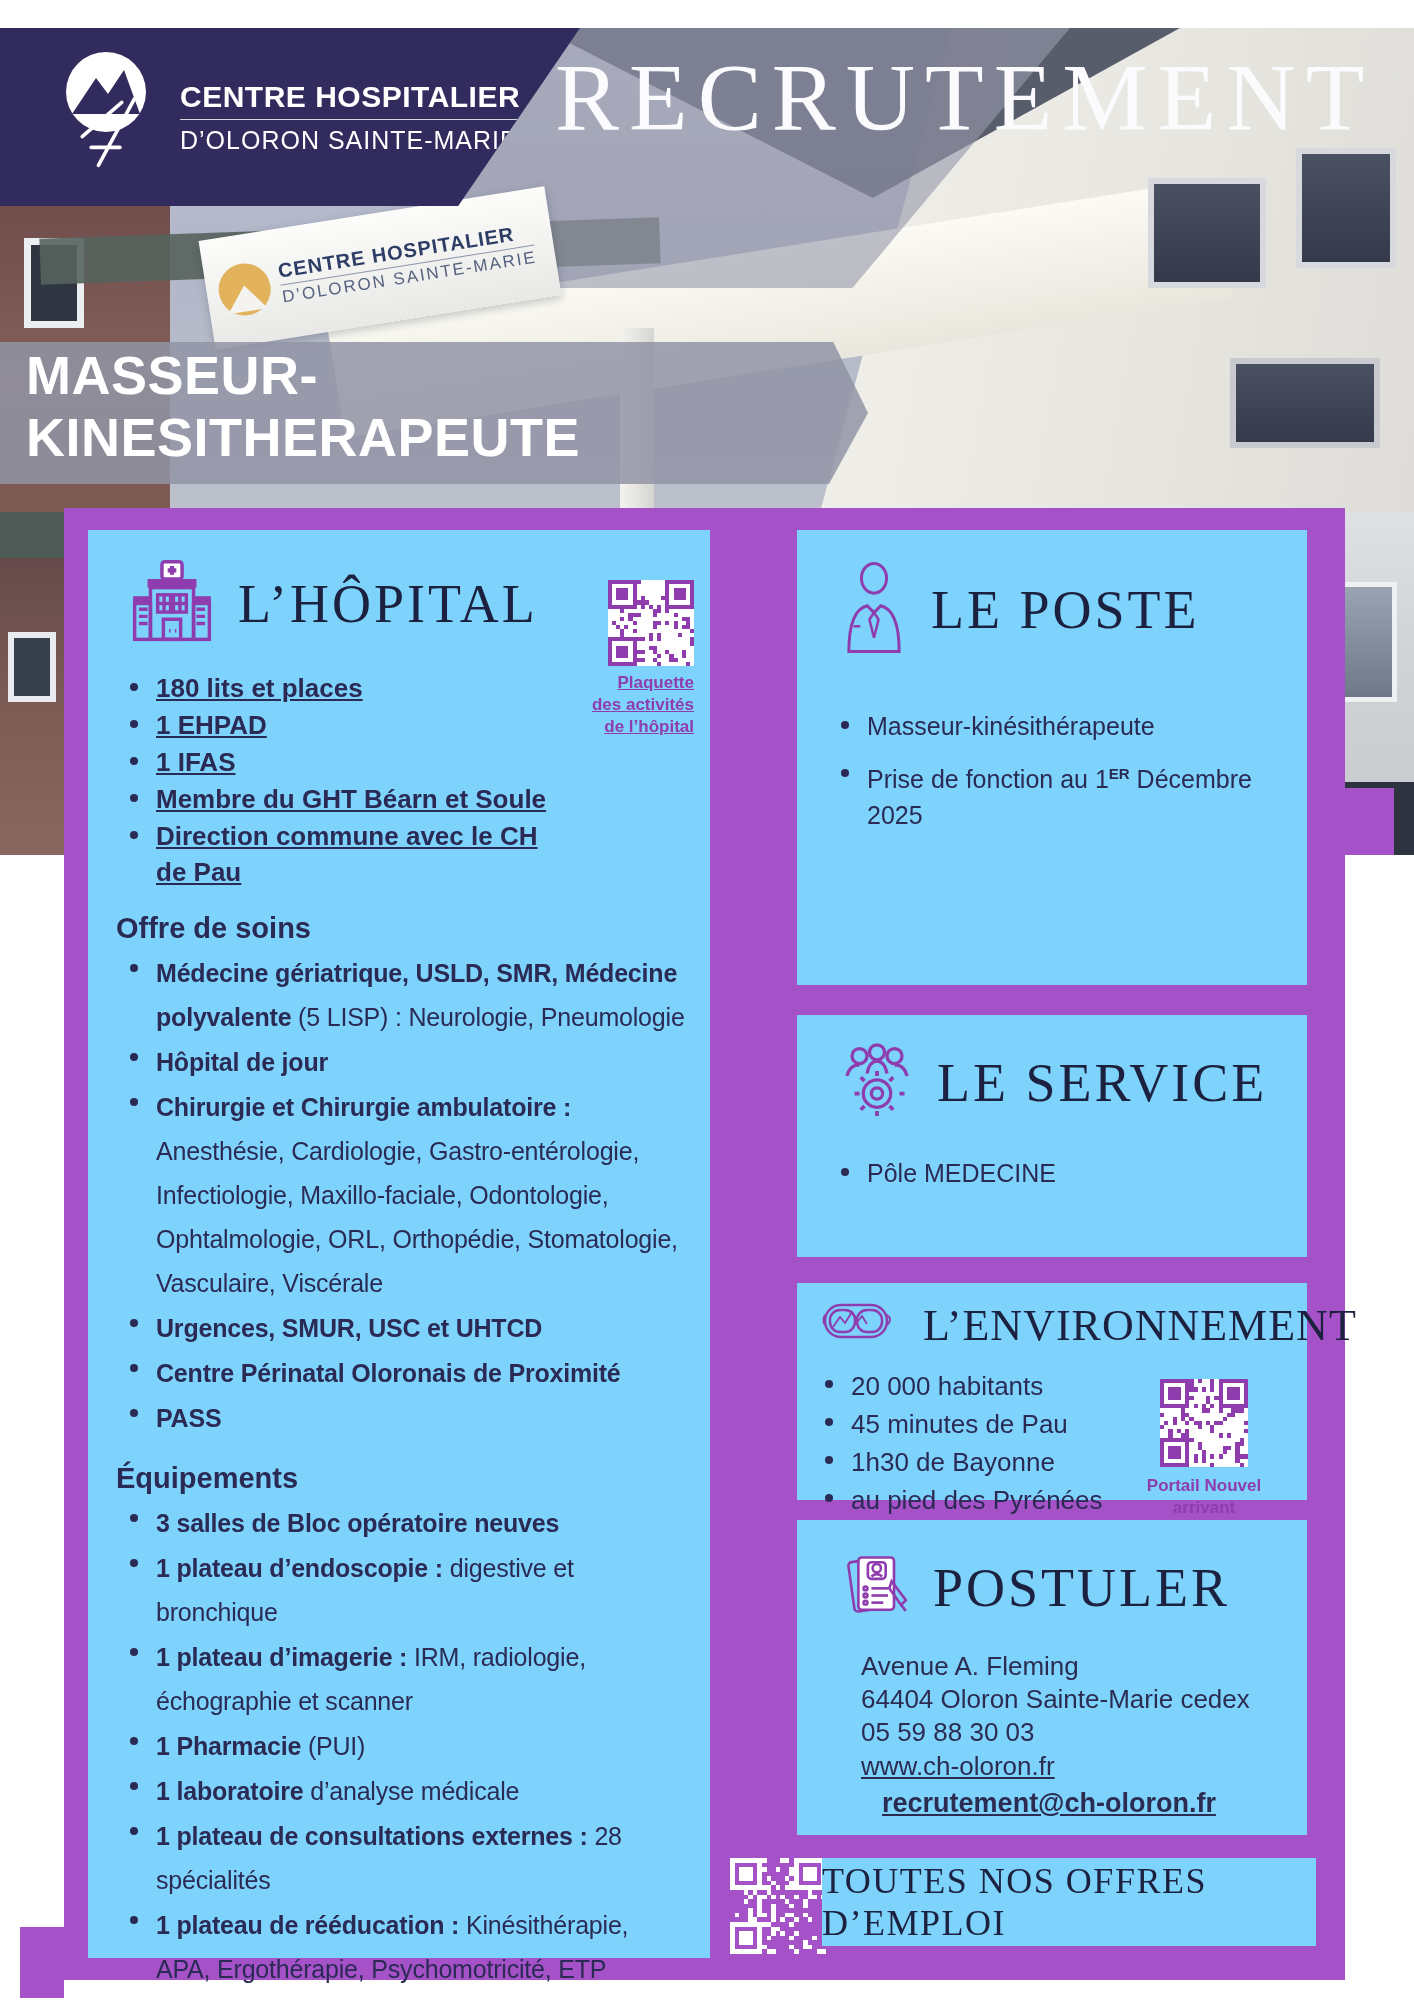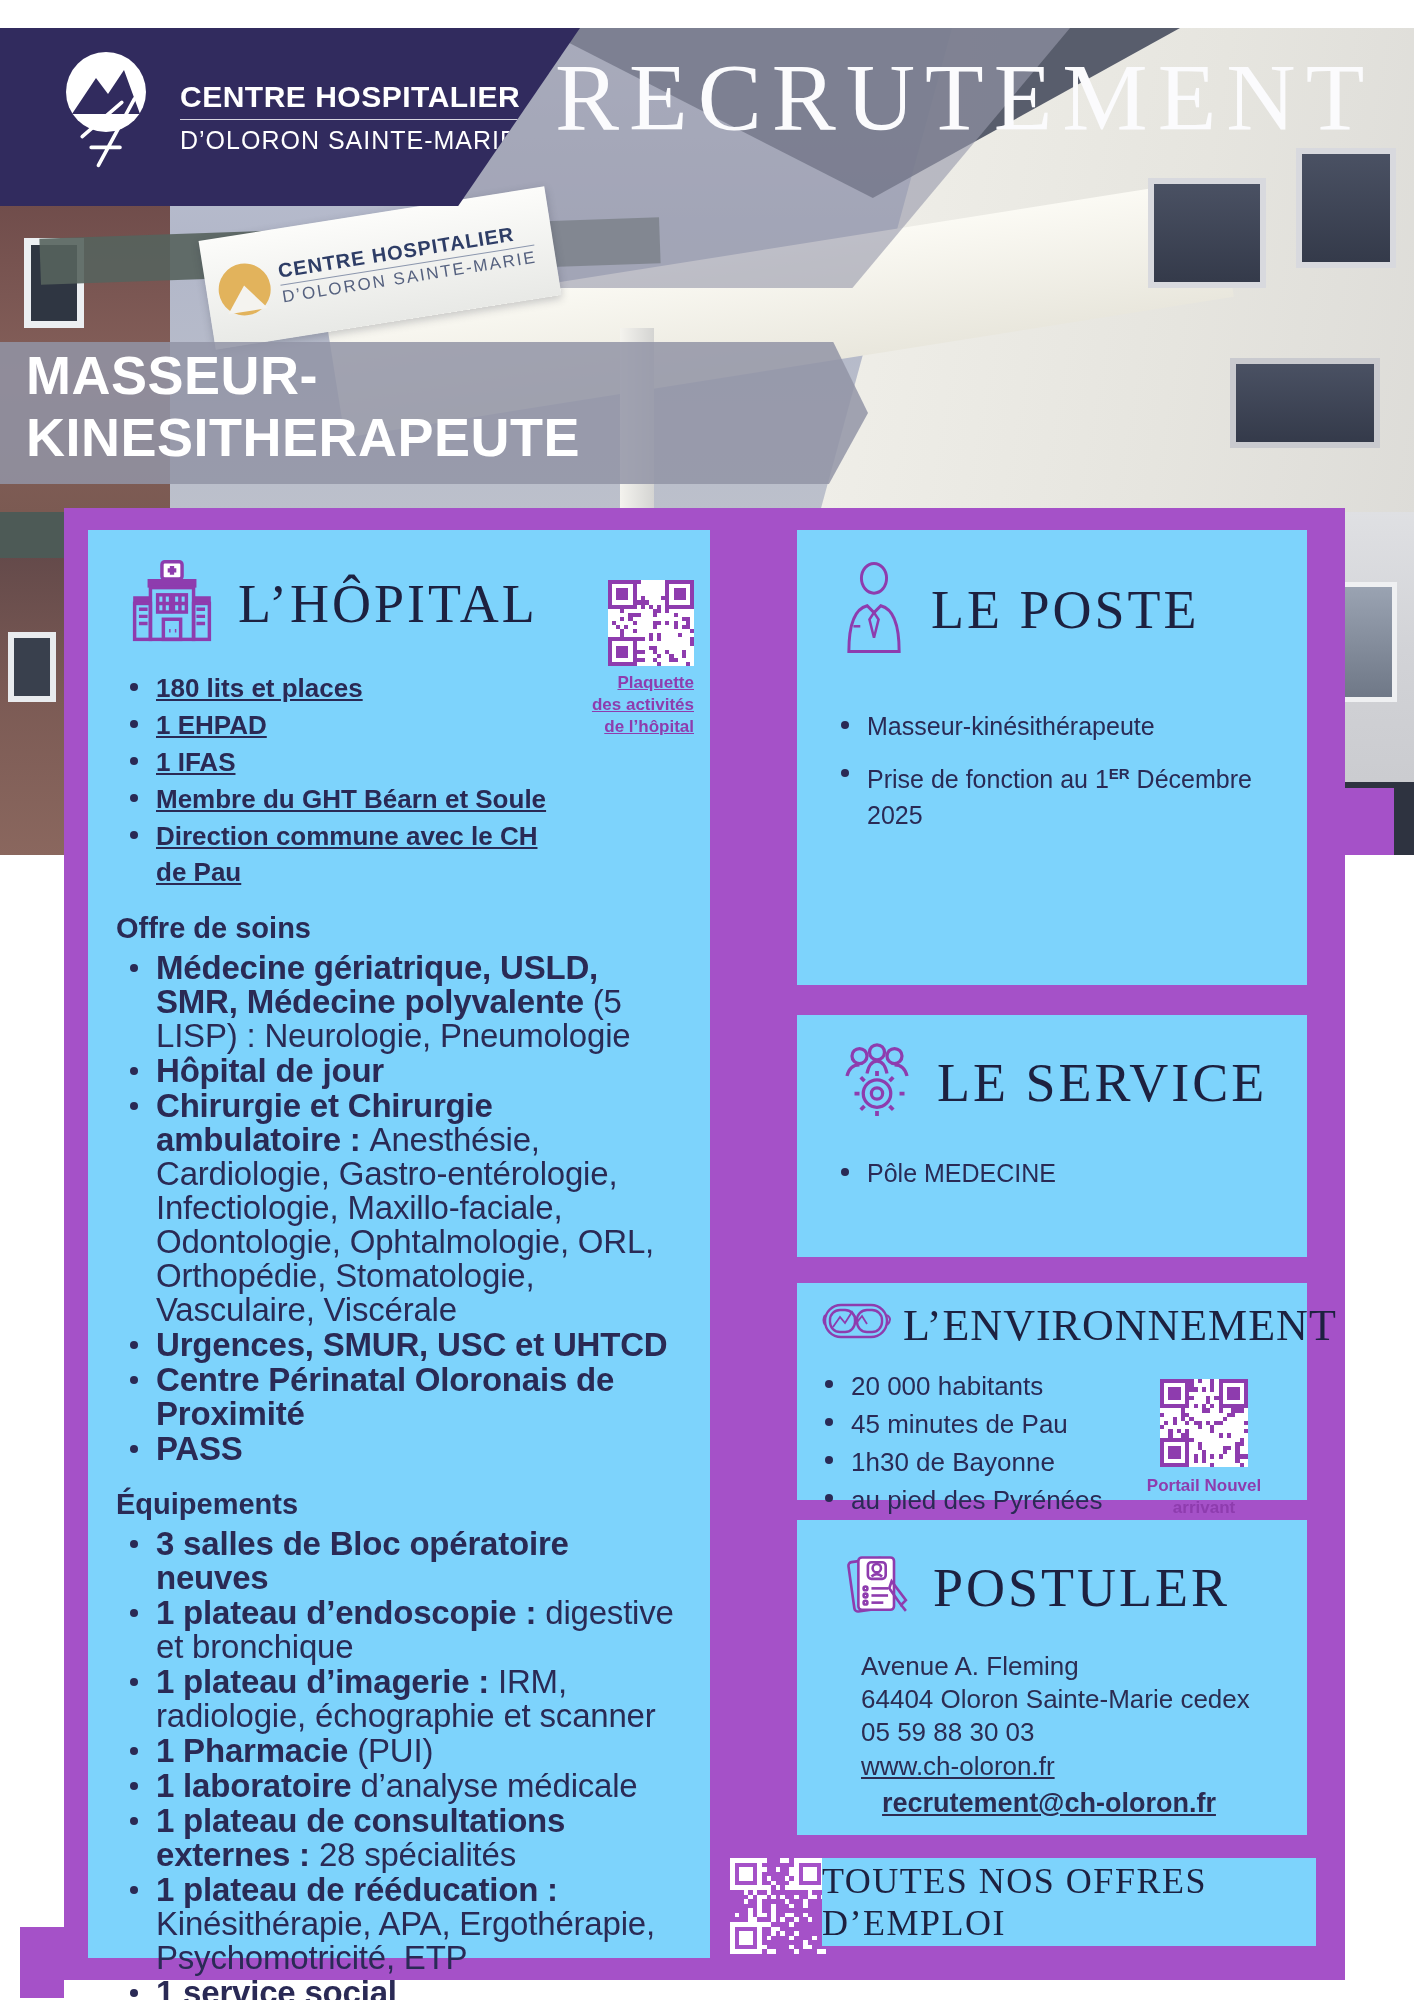--- a/index.html
+++ b/index.html
@@ -73,21 +73,21 @@
   .sec-title.small{font-size:44px;letter-spacing:1px;}
   .sec-icon{flex:none;color:var(--purple-deep);}
 
   
   ul.blist{list-style:none;}
   ul.blist li{position:relative;padding-left:30px;color:var(--text-dark);}
   ul.blist li:before{content:"";position:absolute;left:4px;top:13px;width:8px;height:8px;border-radius:50%;background:var(--text-dark);}
   .hop-list1{margin-top:18px;width:440px;font-size:26px;font-weight:bold;line-height:36px;}
   .hop-list1 li{margin-bottom:1px;text-decoration:underline;}
   .hop-h3{font-size:29px;font-weight:bold;color:var(--text-dark);margin:22px 0 6px -10px;}
-  .hop-list2{font-size:33px;line-height:34px;letter-spacing:-.2px;}
+  .hop-list2{font-size:25px;line-height:44px;letter-spacing:-.2px;}
   .hop-list2 li{margin-bottom:1px;}
   .poste-list{margin-top:48px;font-size:25px;color:var(--text-blue);line-height:36px;}
   .poste-list li{padding-left:56px;margin-bottom:12px;color:var(--text-blue);}
   .poste-list li:before{left:6px;top:14px;background:var(--text-blue);}
   .env-list{margin-top:14px;font-size:26px;color:#33334a;line-height:38px;font-weight:400;}
   .env-list li{padding-left:32px;color:#33334a;}
   .env-list li:before{width:7px;height:7px;top:15px;background:#33334a;}
 
   sup{font-size:60%;vertical-align:super;font-weight:bold;}
   b{font-weight:bold;}
@@ -344,21 +344,21 @@
         </svg>
       </span>
       <div class="sec-title">LE SERVICE</div>
     </div>
     <ul class="blist poste-list" style="margin-top:30px;">
         <li>Pôle MEDECINE</li>
       </ul>
   </div>
 
   <div class="box box-env">
-    <div class="sec-head" style="gap:8px;">
+    <div class="sec-head" style="gap:28px;">
       <span class="sec-icon">
         <svg width="74" height="52" viewBox="0 0 74 52" fill="none" stroke="#8e3cae" stroke-width="2.4">
           <rect x="4" y="8" width="62" height="32" rx="16"></rect>
           <rect x="9" y="13" width="25" height="22" rx="10"></rect>
           <rect x="36" y="13" width="25" height="22" rx="10"></rect>
           <path d="M12 30 l7-10 5 6 7-11 6 9 4-5 5 8" stroke-width="1.8"></path>
           <path d="M66 18 q6 4 0 10 M4 18 q-3 5 0 10" stroke-width="2"></path>
         </svg>
       </span>
       <div class="sec-title small">L’ENVIRONNEMENT</div>

